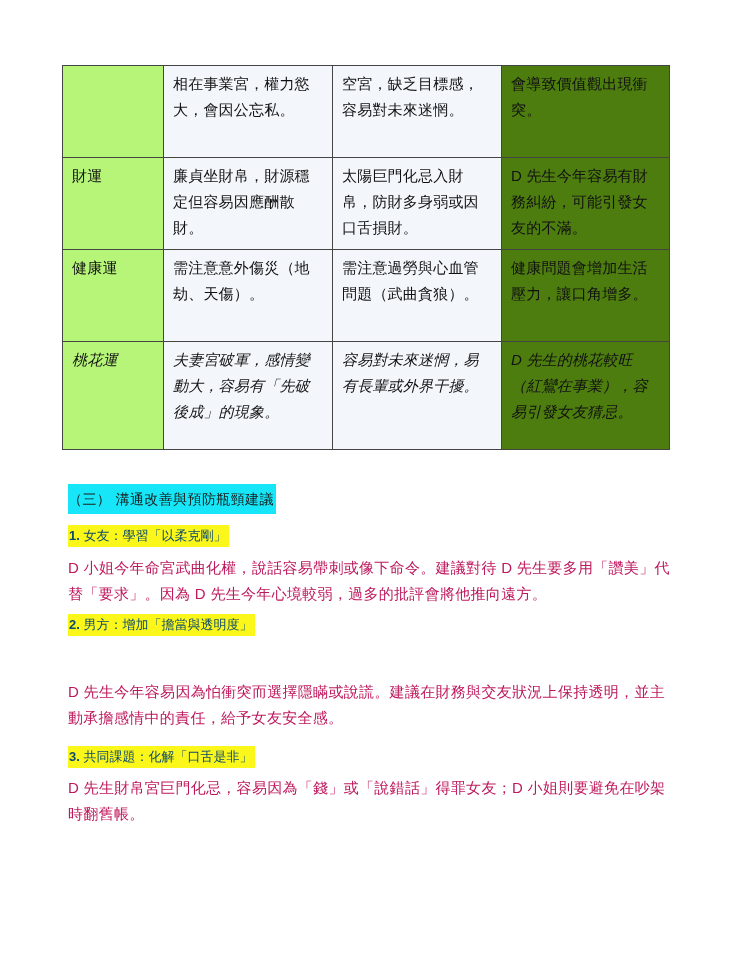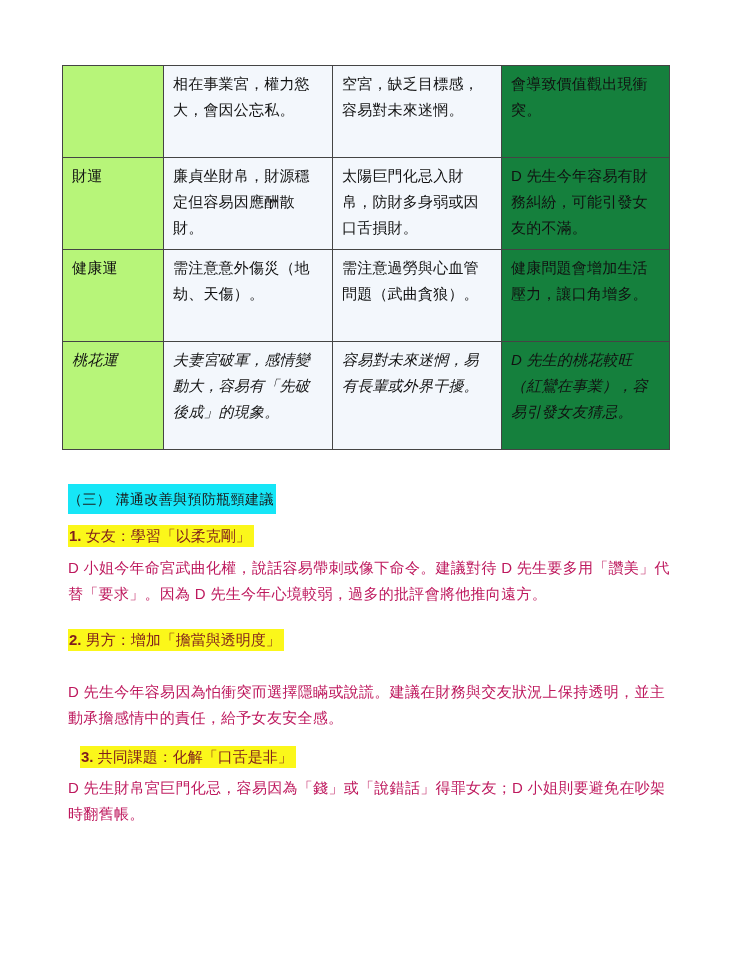--- a/index.html
+++ b/index.html
@@ -20,38 +20,38 @@
     font-size: 15px; line-height: 26px;
     padding: 5px 9px 8px 9px;
     letter-spacing: 0.2px;
   }
   table.fortune col.c0 { width: 101px; }
   table.fortune col.c1 { width: 169px; }
   table.fortune col.c2 { width: 169px; }
   table.fortune col.c3 { width: 168px; }
   td.cat { background: #b7f579; }
   td.a, td.b { background: #f3f7fc; }
-  td.c { background: #15803d; }
+  td.c { background: #4d7c0f; }
 
   tr.r0 td { height: 78px; }
   tr.r1 td { height: 78px; }
   tr.r2 td { height: 78px; }
   tr.r3 td { height: 94px; font-style: italic; }
 
   .h3 {
     position: absolute; left: 68px; top: 484px;
     background: #16e6f7;
     font-size: 14px; line-height: 30px; padding: 0 2px 0 0;
     color: #1a1a1a; letter-spacing: 0.4px;
   }
   .h4 {
     position: absolute; left: 68px;
     background: #fbf71a;
-    font-size: 15px; line-height: 22px; padding: 0 3px 0 1px;
-    color: #7f1d1d;
+    font-size: 13px; line-height: 22px; padding: 0 3px 0 1px;
+    color: #0c4a6e;
   }
   .h4 b { font-weight: bold; }
   .para {
     position: absolute; left: 68px; width: 604px;
     font-size: 15px; line-height: 26px; color: #be185d;
     letter-spacing: 0.3px;
   }
 </style>
 </head>
 <body>
@@ -93,23 +93,23 @@
     </tbody>
   </table>
 
   <div class="h3">（三） 溝通改善與預防瓶頸建議</div>
 
   <div class="h4" style="top:525px;">
     <b>1.</b><span> 女友：學習「以柔克剛」</span>
   </div>
   <div class="para" style="top:555px;">D 小姐今年命宮武曲化權，說話容易帶刺或像下命令。建議對待 D 先生要多用「讚美」代替「要求」。因為 D 先生今年心境較弱，過多的批評會將他推向遠方。</div>
 
-  <div class="h4" style="top:629px;">
+  <div class="h4" style="top:614px;">
     <b>2.</b><span> 男方：增加「擔當與透明度」</span>
   </div>
   <div class="para" style="top:679px;">D 先生今年容易因為怕衝突而選擇隱瞞或說謊。建議在財務與交友狀況上保持透明，並主動承擔感情中的責任，給予女友安全感。</div>
 
-  <div class="h4" style="top:746px;margin-left:12px;">
+  <div class="h4" style="top:746px;">
     <b>3.</b><span> 共同課題：化解「口舌是非」</span>
   </div>
   <div class="para" style="top:775px;">D 先生財帛宮巨門化忌，容易因為「錢」或「說錯話」得罪女友；D 小姐則要避免在吵架時翻舊帳。</div>
 
 </div>
 
 </body></html>

